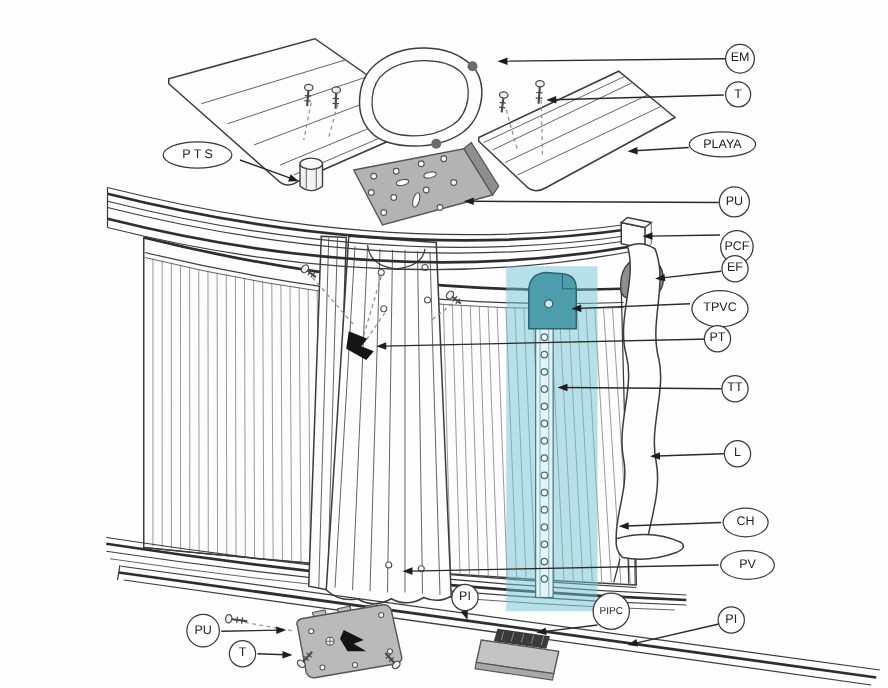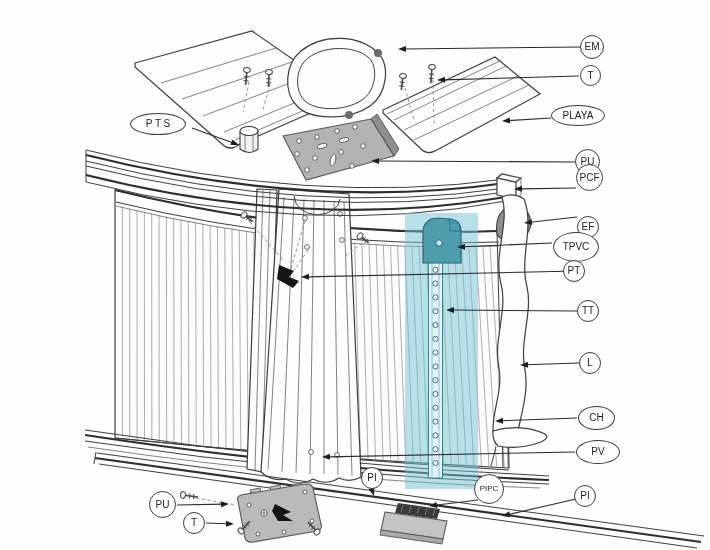--- a/index.html
+++ b/index.html
@@ -329,22 +329,22 @@
         <polygon points="374,496 368.6241279777138,489.35921691364643 374.3162277660168,487.4618503175454" fill="#1e1e1e"></polygon>
         <line x1="478" y1="500" x2="434.95551833217246" y2="505.270752857285" stroke="#2a2a2a" stroke-width="1.1"></line>
         <polygon points="429,506 436.5760675382058,502.0499113102938 437.30531468092073,508.00542964246625" fill="#1e1e1e"></polygon>
       </g>
 </svg>
 
   <div class="lbl" style="left:580px;top:35px;width:24px;height:24px">EM</div>
   <div class="lbl" style="left:580px;top:65px;width:21px;height:21px">T</div>
   <div class="lbl fs9" style="left:551px;top:105px;width:54px;height:21px">PLAYA</div>
   <div class="lbl" style="left:575px;top:149px;width:25px;height:25px">PU</div>
-  <div class="lbl fs9" style="left:576px;top:164px;width:27px;height:27px">PCF</div>
-  <div class="lbl" style="left:577px;top:216px;width:22px;height:22px">EF</div>
+  <div class="lbl fs9" style="left:576px;top:184px;width:27px;height:27px">PCF</div>
+  <div class="lbl" style="left:577px;top:204px;width:22px;height:22px">EF</div>
   <div class="lbl fs9" style="left:553px;top:232px;width:46px;height:30px">TPVC</div>
   <div class="lbl" style="left:563px;top:260px;width:22px;height:22px">PT</div>
   <div class="lbl" style="left:577px;top:300px;width:22px;height:22px">TT</div>
   <div class="lbl" style="left:579px;top:352px;width:22px;height:22px">L</div>
   <div class="lbl" style="left:578px;top:406px;width:37px;height:24px">CH</div>
   <div class="lbl" style="left:576px;top:440px;width:44px;height:24px">PV</div>
   <div class="lbl" style="left:574px;top:485px;width:22px;height:22px">PI</div>
   <div class="lbl fs9 ls" style="left:130px;top:113px;width:56px;height:22px">PTS</div>
   <div class="lbl" style="left:149px;top:491px;width:27px;height:27px">PU</div>
   <div class="lbl" style="left:183px;top:512px;width:22px;height:22px">T</div>

